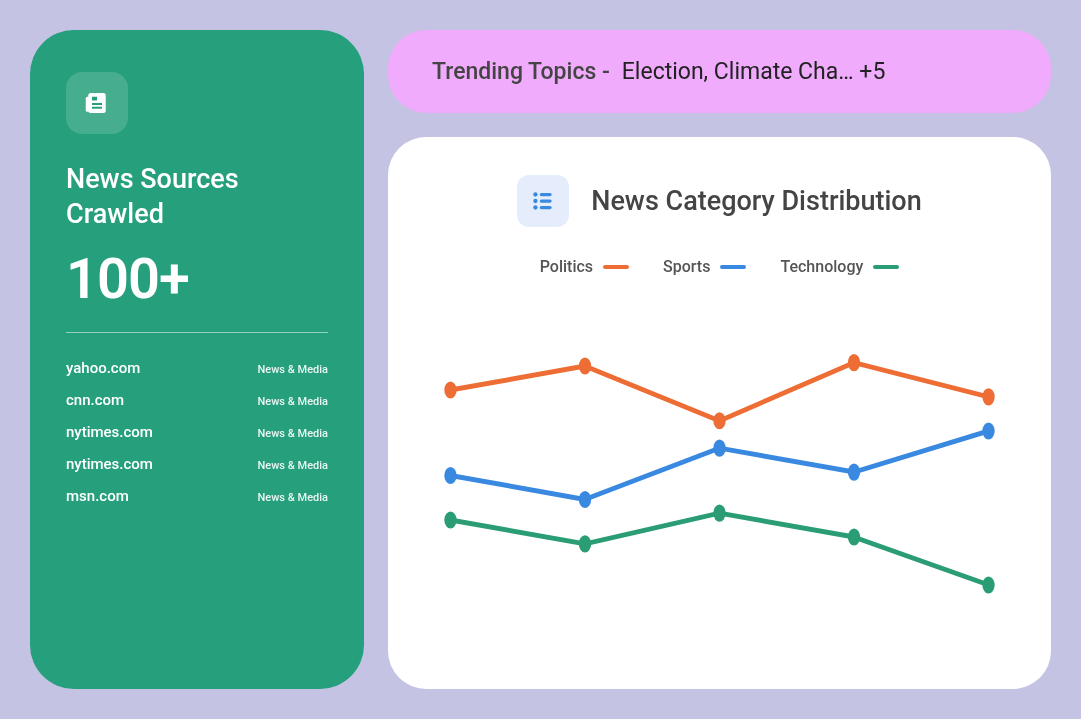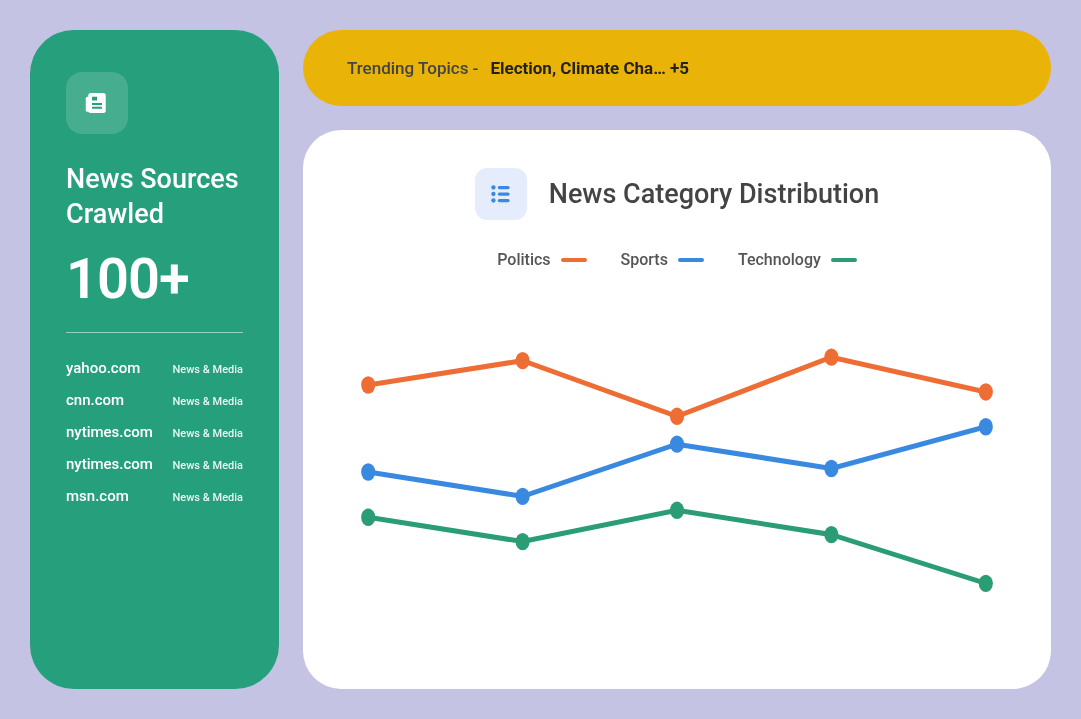--- a/index.html
+++ b/index.html
@@ -1,30 +1,30 @@
 <!DOCTYPE html>
 <html><head>
   <meta charset="utf-8">
   <style>
     * { margin:0; padding:0; box-sizing:border-box; font-family: -apple-system, BlinkMacSystemFont, "Segoe UI", Roboto, Arial, sans-serif; }
     body { background:#c4c3e3; width:1081px; height:719px; overflow:hidden; position:relative; padding:30px; }
     .layout { display:flex; gap:24px; height:100%; }
-    .left-card { background:#269f7c; border-radius:44px; width:249px; padding:42px 36px 36px 36px; color:#fff; display:flex; flex-direction:column; }
+    .left-card { background:#269f7c; border-radius:44px; width:334px; padding:42px 36px 36px 36px; color:#fff; display:flex; flex-direction:column; }
     .news-icon-wrap { width:62px; height:62px; background:rgba(255,255,255,.15); border-radius:16px; display:flex; align-items:center; justify-content:center; margin-bottom:28px; }
     .left-title { font-size:27px; font-weight:500; line-height:1.3; margin-bottom:14px; }
     .left-big { font-size:56px; font-weight:600; letter-spacing:-1px; margin-bottom:20px; }
     .hr { border:none; border-top:1px solid rgba(255,255,255,.5); margin:0 0 26px 0; }
     .src-list { display:flex; flex-direction:column; gap:14px; }
     .src-row { display:flex; justify-content:space-between; align-items:baseline; font-size:15px; }
     .src-domain { font-weight:500; }
     .src-tag { font-size:11px; opacity:.9; font-weight:500; }
     .right-col { flex:1; display:flex; flex-direction:column; gap:24px; }
-    .top-card { background:#eab308; border-radius:38px; padding:28px 44px; display:flex; align-items:flex-start; font-size:17px; color:#444; }
+    .top-card { background:#f0abfc; border-radius:38px; padding:28px 44px; display:flex; align-items:flex-start; font-size:23px; color:#444; }
     .top-label { font-weight:500; margin-right:12px; }
-    .top-topics { font-weight:700; color:#222; }
+    .top-topics { font-weight:400; color:#222; }
     .chart-card { background:#ffffff; border-radius:38px; flex:1; padding:38px 44px 14px 44px; display:flex; flex-direction:column;align-items:center; }
     .chart-head { display:flex; align-items:center; gap:22px; margin-bottom:30px; }
     .chart-icon-wrap { width:52px; height:52px; border-radius:12px; background:#e5edfc; display:flex; align-items:center; justify-content:center; }
     .chart-title { font-size:27px; color:#444; font-weight:500; }
     .legend { display:flex; gap:34px; font-size:16px; color:#555; font-weight:500; }
     .legend-item { display:flex; align-items:center; gap:10px; }
     .legend-dash { width:26px; height:4px; border-radius:2px; }
     .chart-area { flex:1; position:relative; }
     svg.plot { width:100%; height:100%; }
     .xlabels { display:flex; justify-content:space-between; font-size:15px; color:#888; margin-top:8px; padding:0 2px; }

